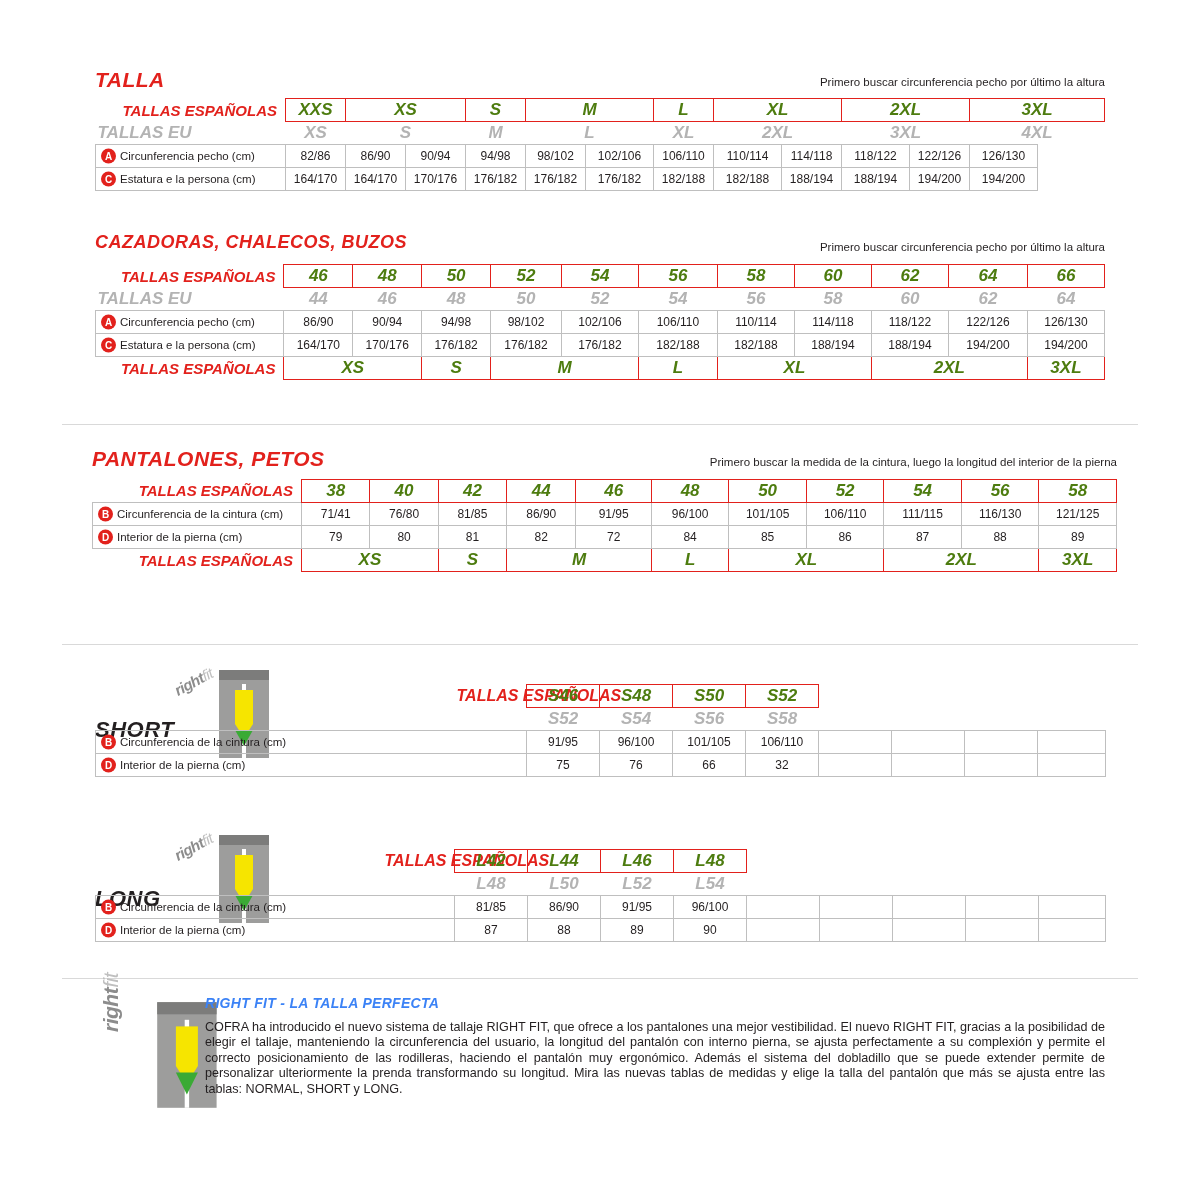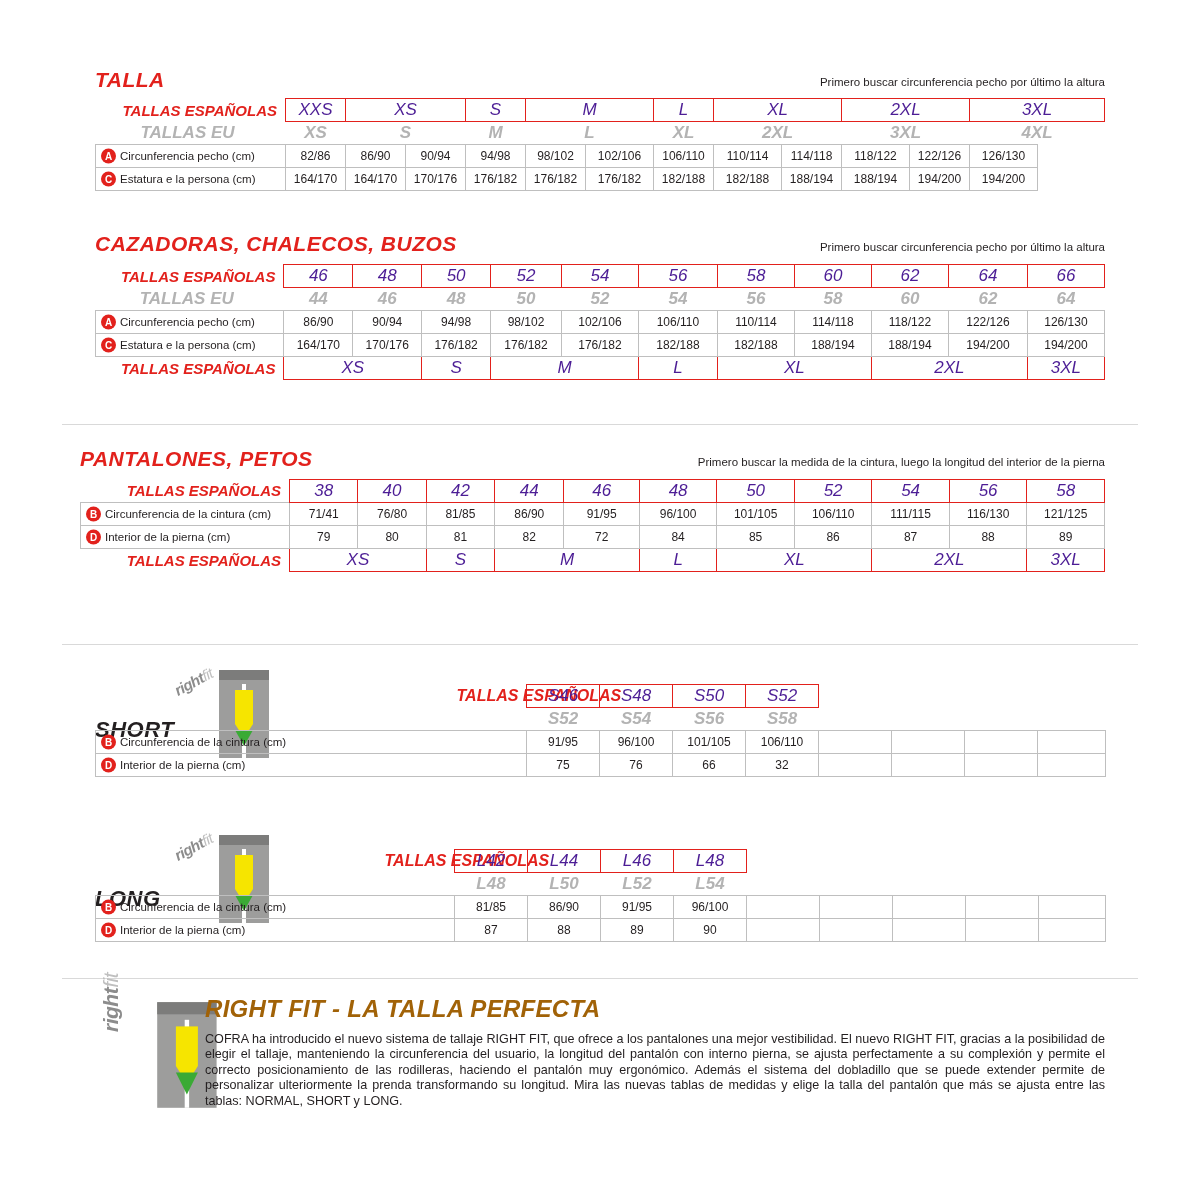--- a/index.html
+++ b/index.html
@@ -40,35 +40,35 @@
   .tbl td.lbl{
     border:none;
     text-align:right;
     color:#e2211c;
     font-weight:bold;
     font-style:italic;
     font-size:15px;
     padding-right:8px;
   }
   .tbl td.es{
-    color:#4c1d95;
-    font-weight:normal;
+    color:#4d7c0f;
+    font-weight:bold;
     font-style:italic;
     font-size:17px;
   }
   .tbl td.eu{
     color:#b3b3b3;
     font-weight:bold;
     font-style:italic;
     font-size:17px;
     border:none;
   }
   .tbl td.eulbl{
     border:none;
-    text-align:center;
+    text-align:left;
     color:#b3b3b3;
     font-weight:bold;
     font-style:italic;
     font-size:17px;
     padding-right:8px;
   }
   .tbl td.datalbl{
     border:1px solid #bfbfbf;
     text-align:left;
     font-size:11.5px;
@@ -101,21 +101,21 @@
     font-size:15px;letter-spacing:-.5px;
   }
   .rflogo .fit{color:#bfbfbf;font-weight:normal;}
 
   .bigword{
     color:#231f20;font-weight:bold;font-style:italic;
     font-size:22px;letter-spacing:.5px;
   }
 
   .foot-title{
-    color:#a16207;font-weight:bold;font-style:italic;font-size:24px;
+    color:#3b82f6;font-weight:bold;font-style:italic;font-size:14px;
     letter-spacing:.3px;
   }
   .foot-text{
     font-size:12.6px;line-height:15.4px;color:#231f20;text-align:justify;
   }
 </style>
 </head>
 <body>
 
 <div class="page">
@@ -200,21 +200,21 @@
         <td class="data">188/194</td>
         <td class="data">194/200</td>
         <td class="data">194/200</td>
       </tr>
     </tbody>
       </table>
   </div>
 
   <div style="position:absolute;left:95px;top:232px;width:1010px;">
     <div style="position:relative;height:28px;">
-      <span class="sect-title" style="font-size:21px;margin-top:16px;">CAZADORAS, CHALECOS, BUZOS</span>
+      <span class="sect-title" style="font-size:18px;margin-top:16px;">CAZADORAS, CHALECOS, BUZOS</span>
       <span class="note" style="position:absolute;right:0;top:9px;">Primero buscar circunferencia pecho por último la altura</span>
     </div>
 
     <table class="tbl" style="margin-top:4px;">
       <colgroup>
         <col style="width:186px">
         <col style="width:68px">
           <col style="width:68px">
           <col style="width:68px">
           <col style="width:70px">
@@ -298,21 +298,21 @@
         <td class="es" colspan="2">XL</td>
         <td class="es" colspan="2">2XL</td>
         <td class="es">3XL</td>
       </tr>
     </tbody>
       </table>
   </div>
 
   <div class="divider" style="position:absolute;left:62px;top:424px;width:1076px;"></div>
 
-  <div style="position:absolute;left:80px;top:447px;width:1025px;">
+  <div style="position:absolute;left:92px;top:447px;width:1025px;">
     <div style="position:relative;height:28px;">
       <span class="sect-title" style="font-size:21px;">PANTALONES, PETOS</span>
       <span class="note" style="position:absolute;right:0;top:9px;">Primero buscar la medida de la cintura, luego la longitud del interior de la pierna</span>
     </div>
 
     <table class="tbl" style="margin-top:4px;">
       <colgroup>
         <col style="width:205px">
         <col style="width:67px">
           <col style="width:67px">

